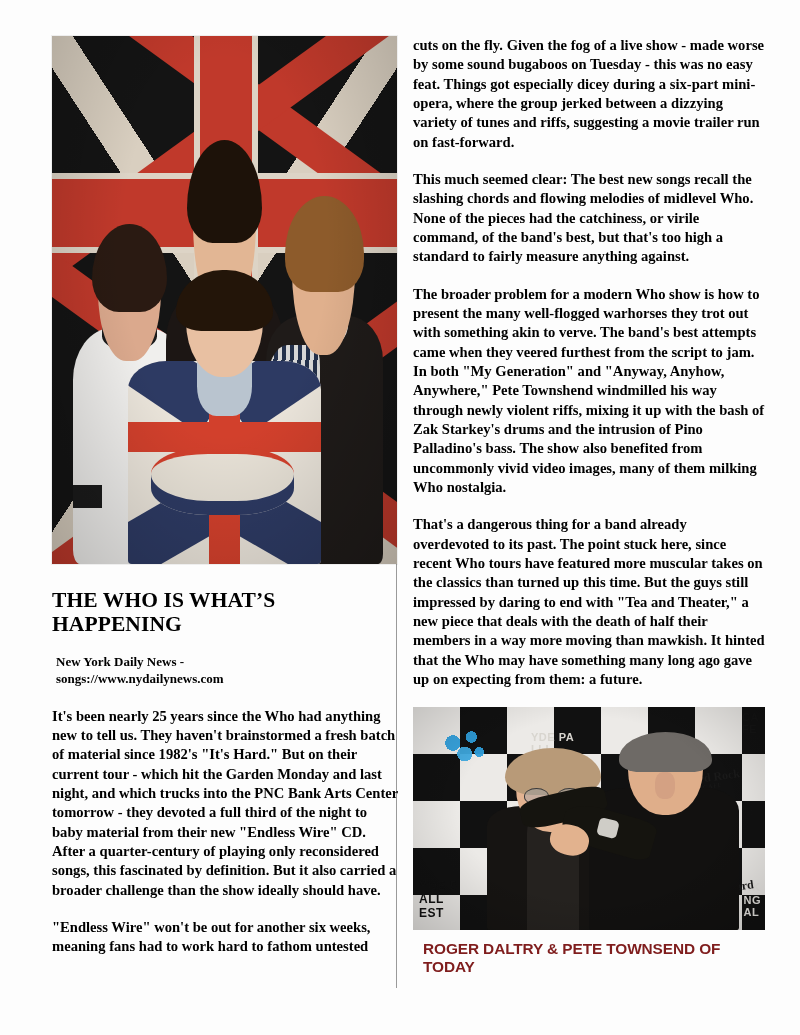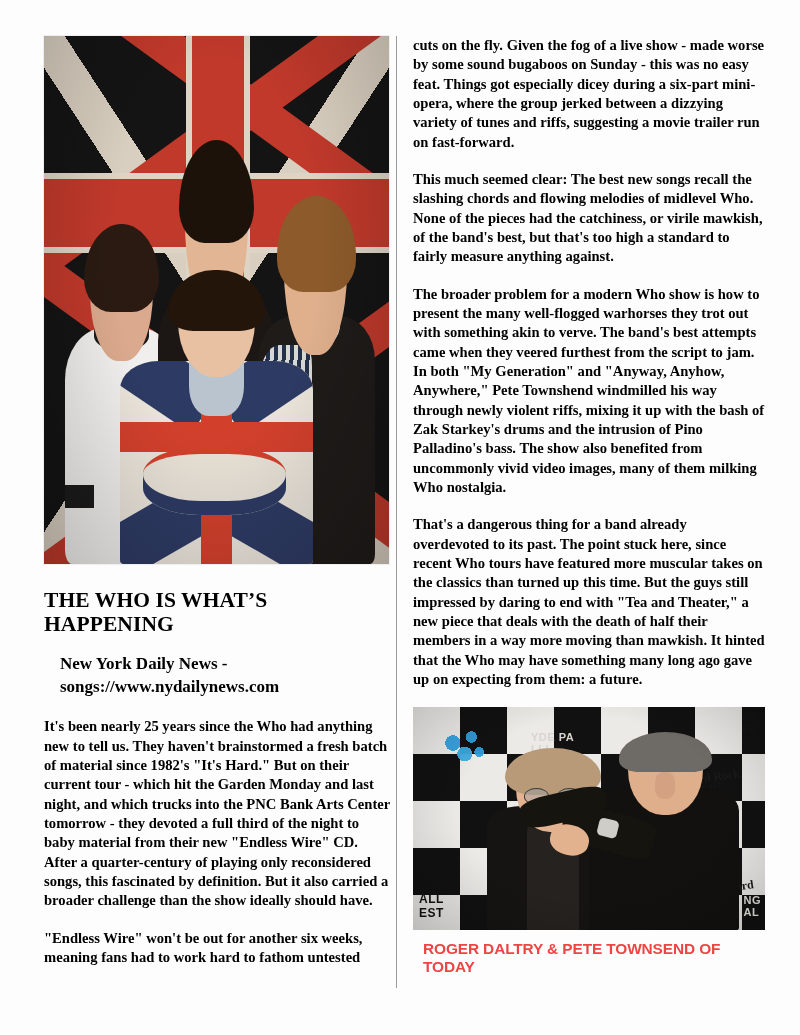--- a/index.html
+++ b/index.html
@@ -29,21 +29,21 @@
   .columns {
     position: absolute;
     left: 0;
     top: 0;
     width: 800px;
     height: 1035px;
   }
 
   .col-left {
     position: absolute;
-    left: 44px;
+    left: 52px;
     top: 36px;
     width: 346px;
   }
   .col-right {
     position: absolute;
     left: 413px;
     top: 36px;
     width: 353px;
   }
 
@@ -62,23 +62,23 @@
     font-weight: bold;
     font-size: 21.5px;
     line-height: 1.12;
     letter-spacing: 0.1px;
     margin: 0 0 17px 0;
     color: #000;
   }
 
   .source {
     font-weight: bold;
-    font-size: 17px;
+    font-size: 13px;
     line-height: 1.33;
-    margin: 0 0 19px 16px;
+    margin: 0 0 19px 4px;
   }
 
   .dateline {
     font-weight: bold;
     font-size: 14.6px;
     line-height: 1.33;
     margin: 0 0 20px 0;
   }
 
   p.body {
@@ -371,21 +371,21 @@
     position: absolute; inset: 0;
     background: radial-gradient(ellipse at 50% 45%, rgba(0,0,0,0) 52%, rgba(0,0,0,0.2) 100%);
     pointer-events: none;
   }
 
   .caption {
     font-family: "Liberation Sans", "DejaVu Sans", sans-serif;
     font-weight: bold;
     font-size: 15.4px;
     letter-spacing: -0.1px;
-    color: #ef4444;
+    color: #7f1d1d;
     margin: 6px 0 0 10px;
   }
 </style>
 </head>
 <body>
 
 <div class="page">
 
   <div class="columns">
 
@@ -453,22 +453,22 @@
         <span>songs://www.nydailynews.com</span>
       </div>
 
 
       <p class="body">It's been nearly 25 years since the Who had anything new to tell us. They haven't brainstormed a fresh batch of material since 1982's "It's Hard." But on their current tour - which hit the Garden Monday and last night, and which trucks into the PNC Bank Arts Center tomorrow - they devoted a full third of the night to baby material from their new "Endless Wire" CD. After a quarter-century of playing only reconsidered songs, this fascinated by definition. But it also carried a broader challenge than the show ideally should have.</p>
       <p class="body">"Endless Wire" won't be out for another six weeks, meaning fans had to work hard to fathom untested</p>
     </div>
 
     <div class="col-right">
 
-      <p class="body">cuts on the fly. Given the fog of a live show - made worse by some sound bugaboos on Sunday - this was no easy feat. Things got especially dicey during a six-part mini-opera, where the group jerked between a dizzying variety of tunes and riffs, suggesting a movie trailer run on fast-forward.</p>
-      <p class="body">This much seemed clear: The best new songs recall the slashing chords and flowing melodies of midlevel Who. None of the pieces had the catchiness, or virile mawkish, of the band's best, but that's too high a standard to fairly measure anything against.</p>
+      <p class="body">cuts on the fly. Given the fog of a live show - made worse by some sound bugaboos on Tuesday - this was no easy feat. Things got especially dicey during a six-part mini-opera, where the group jerked between a dizzying variety of tunes and riffs, suggesting a movie trailer run on fast-forward.</p>
+      <p class="body">This much seemed clear: The best new songs recall the slashing chords and flowing melodies of midlevel Who. None of the pieces had the catchiness, or virile command, of the band's best, but that's too high a standard to fairly measure anything against.</p>
       <p class="body">The broader problem for a modern Who show is how to present the many well-flogged warhorses they trot out with something akin to verve. The band's best attempts came when they veered furthest from the script to jam. In both "My Generation" and "Anyway, Anyhow, Anywhere," Pete Townshend windmilled his way through newly violent riffs, mixing it up with the bash of Zak Starkey's drums and the intrusion of Pino Palladino's bass. The show also benefited from uncommonly vivid video images, many of them milking Who nostalgia.</p>
       <p class="body">That's a dangerous thing for a band already overdevoted to its past. The point stuck here, since recent Who tours have featured more muscular takes on the classics than turned up this time. But the guys still impressed by daring to end with "Tea and Theater," a new piece that deals with the death of half their members in a way more moving than mawkish. It hinted that the Who may have something many long ago gave up on expecting from them: a future.</p>
 
       <div class="photo-today">
         <div class="check-bg"></div>
 
         <div class="fest-mark"></div>
 
         <div class="backdrop-text bt-1">YDE PA<br>LLI<br>TIV</div>
         <div class="backdrop-text bt-2">YOE 5<br>ALL<br>EST</div>

